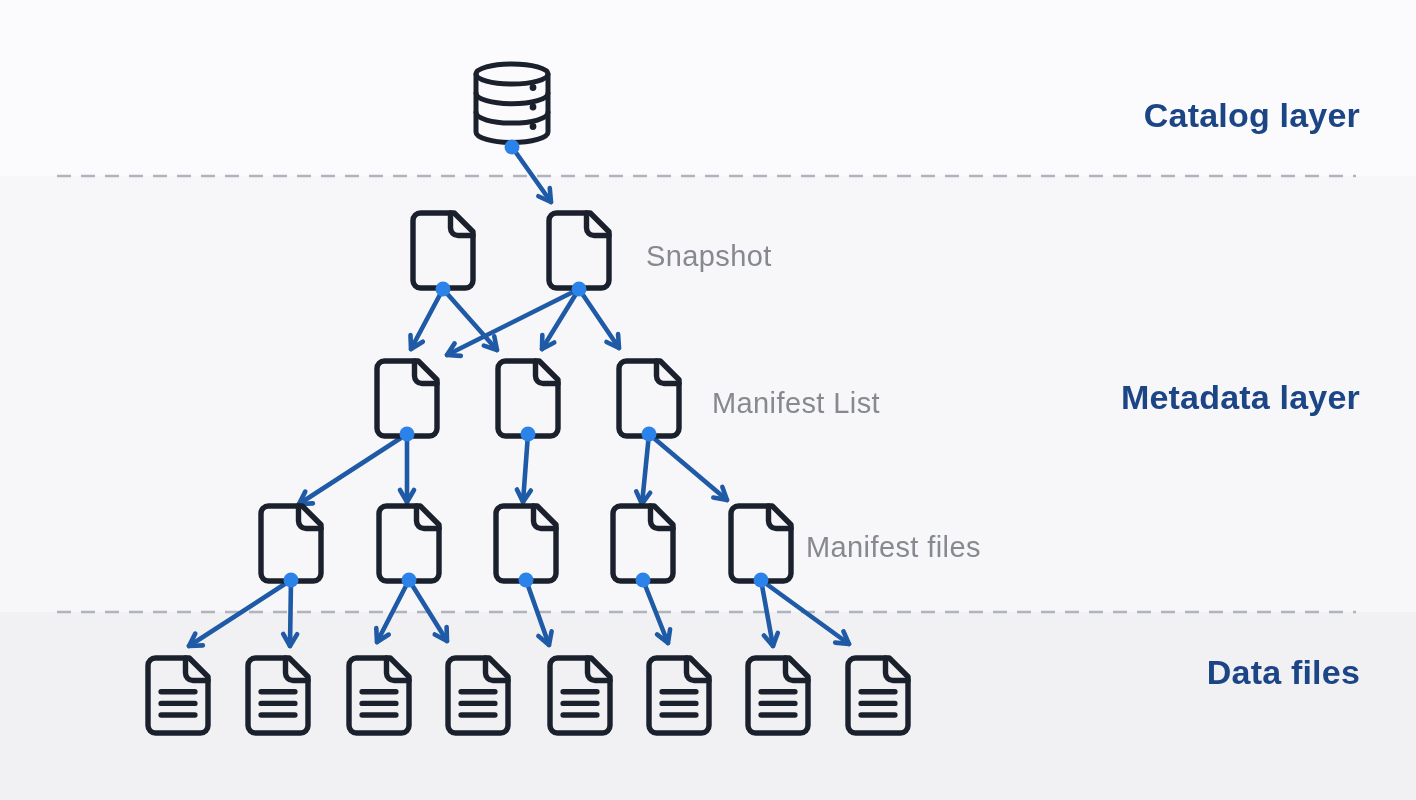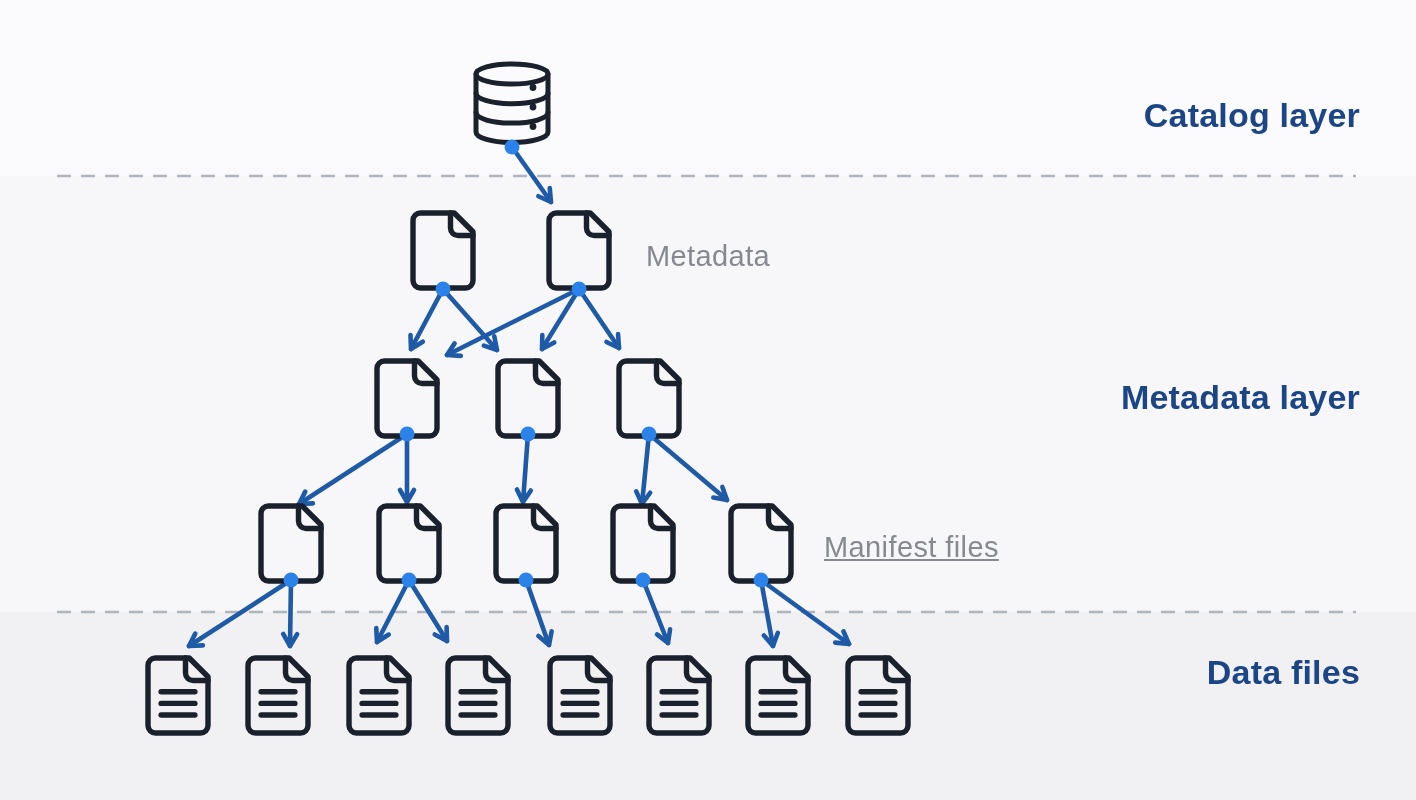--- a/index.html
+++ b/index.html
@@ -27,21 +27,21 @@
     white-space:nowrap;
   }
   .layer-title{
     position:absolute;right:56px;text-align:right;
     font-size:34px;line-height:40px;font-weight:700;letter-spacing:0.2px;
     color:var(--layer-title,#1c4586);
     white-space:nowrap;
   }
   #label-snapshot{left:646px;top:239px;}
   #label-manifest-list{left:712px;top:386px;}
-  #label-manifest-files{left:824px;top:530px;text-decoration:underline;}
+  #label-manifest-files{left:806px;top:530px;}
   #title-catalog{top:95px;}
   #title-metadata{top:377px;}
   #title-data{top:652px;}
 </style>
 </head>
 <body>
 
 <div class="stage" style="--layer-title: #1c4586; --row-label: #86898f; --icon: #1b202d; --arrow: #1f5aa6; --dot: #2b82e8; --divider: #b0b4bf; --band-catalog: #fbfbfd; --band-metadata: #f7f7f9; --band-data: #f1f1f4;">
 
   <div class="band band-catalog"></div>
@@ -140,20 +140,21 @@
         <circle cx="528" cy="434" r="7.5" class="dot"></circle>
         <circle cx="649" cy="434" r="7.5" class="dot"></circle>
         <circle cx="291" cy="580" r="7.5" class="dot"></circle>
         <circle cx="409" cy="580" r="7.5" class="dot"></circle>
         <circle cx="526" cy="580" r="7.5" class="dot"></circle>
         <circle cx="643" cy="580" r="7.5" class="dot"></circle>
         <circle cx="761" cy="580" r="7.5" class="dot"></circle>
       </g>
   </svg>
 
-  <div class="row-label" id="label-snapshot">Metadata</div>
+  <div class="row-label" id="label-snapshot">Snapshot</div>
+  <div class="row-label" id="label-manifest-list">Manifest List</div>
   <div class="row-label" id="label-manifest-files">Manifest files</div>
 
   <div class="layer-title" id="title-catalog">Catalog layer</div>
   <div class="layer-title" id="title-metadata">Metadata layer</div>
   <div class="layer-title" id="title-data">Data files</div>
 
 </div>
 
 </body></html>

